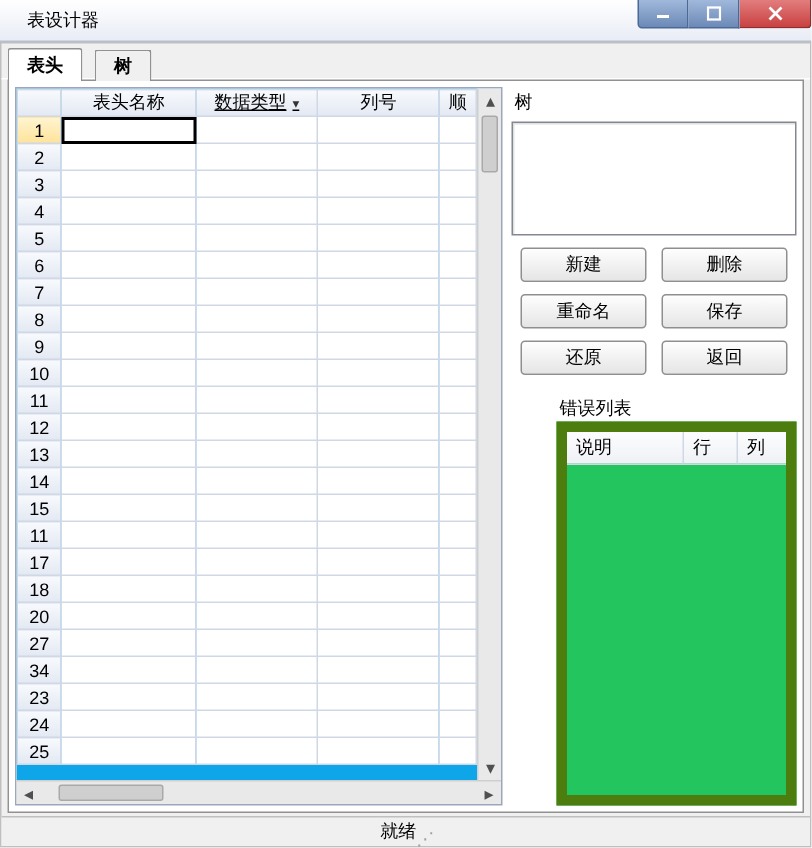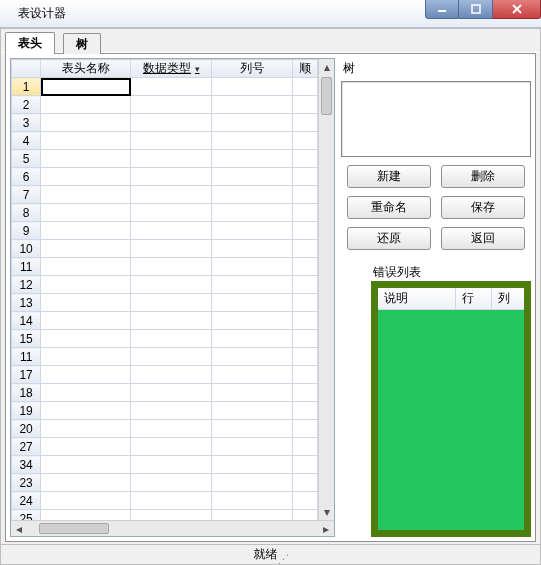--- a/index.html
+++ b/index.html
@@ -391,27 +391,20 @@
                   <td class="col-last"></td>
                 </tr>
                 <tr>
                   <td class="rowhdr">18</td>
                   <td class="col-name"></td>
                   <td class="col-type"></td>
                   <td class="col-no"></td>
                   <td class="col-last"></td>
                 </tr>
                 <tr>
-                  <td class="rowhdr">19</td>
-                  <td class="col-name"></td>
-                  <td class="col-type"></td>
-                  <td class="col-no"></td>
-                  <td class="col-last"></td>
-                </tr>
-                <tr>
                   <td class="rowhdr">20</td>
                   <td class="col-name"></td>
                   <td class="col-type"></td>
                   <td class="col-no"></td>
                   <td class="col-last"></td>
                 </tr>
                 <tr>
                   <td class="rowhdr">27</td>
                   <td class="col-name"></td>
                   <td class="col-type"></td>

